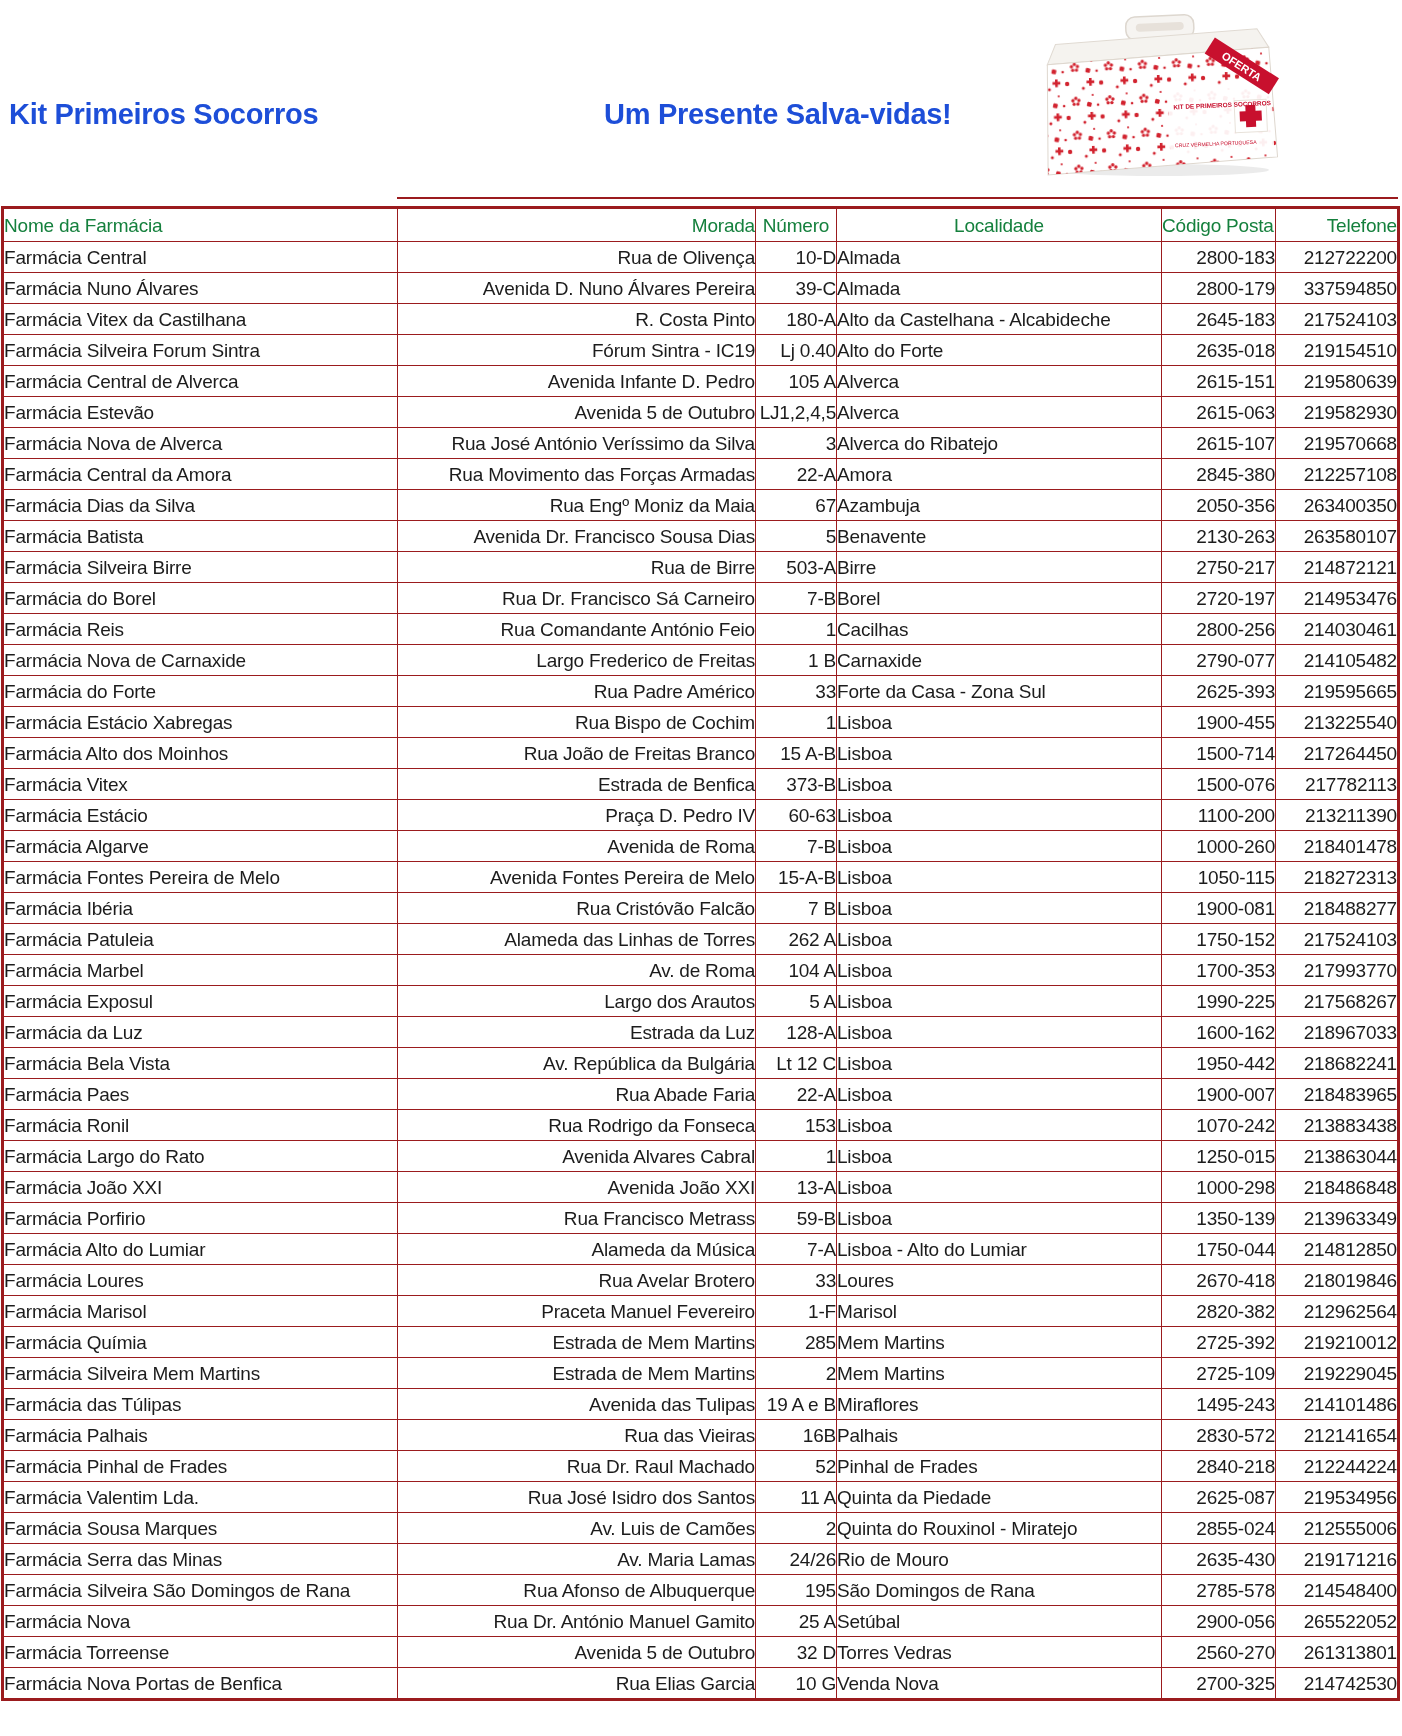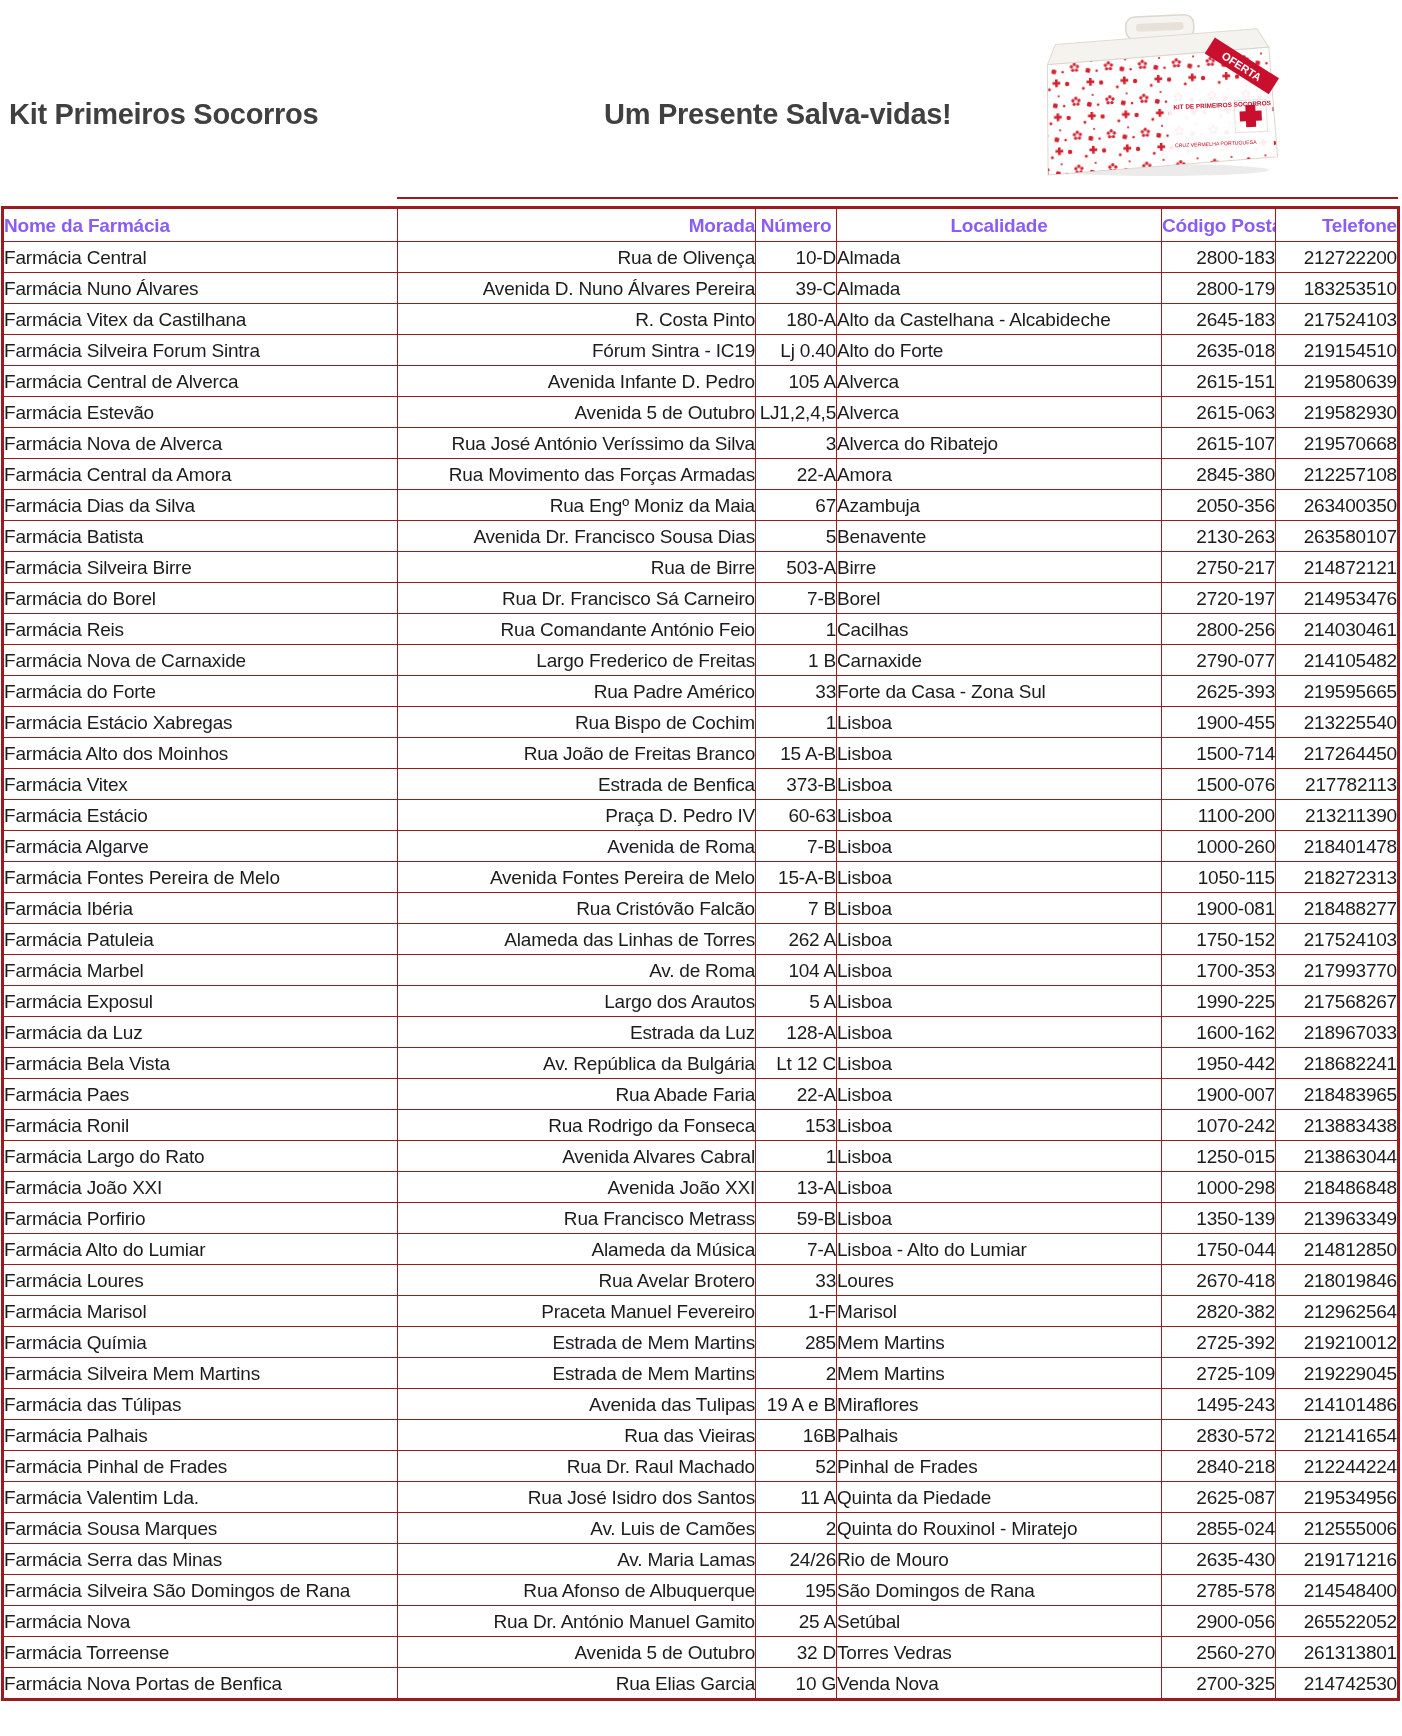--- a/index.html
+++ b/index.html
@@ -7,21 +7,21 @@
     width:1402px;height:1736px;
     background:#ffffff;
     overflow:hidden;
     font-family:"Liberation Sans", sans-serif;
   }
   .page{position:relative;width:1402px;height:1736px;background:#fff;}
 
   
   .title{
     position:absolute;top:98px;
-    font-size:29px;font-weight:bold;color:#404040;
+    font-size:29px;font-weight:bold;color:#1d4ed8;
     letter-spacing:-0.3px;white-space:nowrap;
   }
   .title-left{left:9px;}
   .title-right{left:604px;}
 
   
   .kit-photo{position:absolute;left:1028px;top:6px;width:264px;height:172px;}
 
   
   .top-rule{
@@ -40,21 +40,21 @@
     border:1px solid #9B1B1E;
     white-space:nowrap;overflow:hidden;
     font-size:19px;color:#1C1C1C;
     height:30px;line-height:29px;
     padding:0;
     letter-spacing:-0.2px;
     background:#fff;
   }
   table.pharm th{
     height:32px;line-height:31px;
-    color:#8b5cf6;font-weight:bold;margin-top:44px;
+    color:#15803d;font-weight:normal;margin-top:44px;
   }
   
   .col0{text-align:left;padding-left:6px;}
   .col1{text-align:right;padding-left:5px;}
   .col2{text-align:right;padding-right:3px;}
   .col3{text-align:left;padding-left:6px;}
   .col4{text-align:right;padding-right:9px;}
   .col5{text-align:right;padding-right:5px;}
   thead .col0{padding-left:6px;}
   thead .col1{padding-left:5px;}
@@ -158,21 +158,21 @@
           <td class="col3">Almada</td>
           <td class="col4">2800-183</td>
           <td class="col5">212722200</td>
         </tr>
         <tr>
           <td class="col0">Farmácia Nuno Álvares</td>
           <td class="col1">Avenida D. Nuno Álvares Pereira</td>
           <td class="col2">39-C</td>
           <td class="col3">Almada</td>
           <td class="col4">2800-179</td>
-          <td class="col5">183253510</td>
+          <td class="col5">337594850</td>
         </tr>
         <tr>
           <td class="col0">Farmácia Vitex da Castilhana</td>
           <td class="col1">R. Costa Pinto</td>
           <td class="col2">180-A</td>
           <td class="col3">Alto da Castelhana - Alcabideche</td>
           <td class="col4">2645-183</td>
           <td class="col5">217524103</td>
         </tr>
         <tr>

